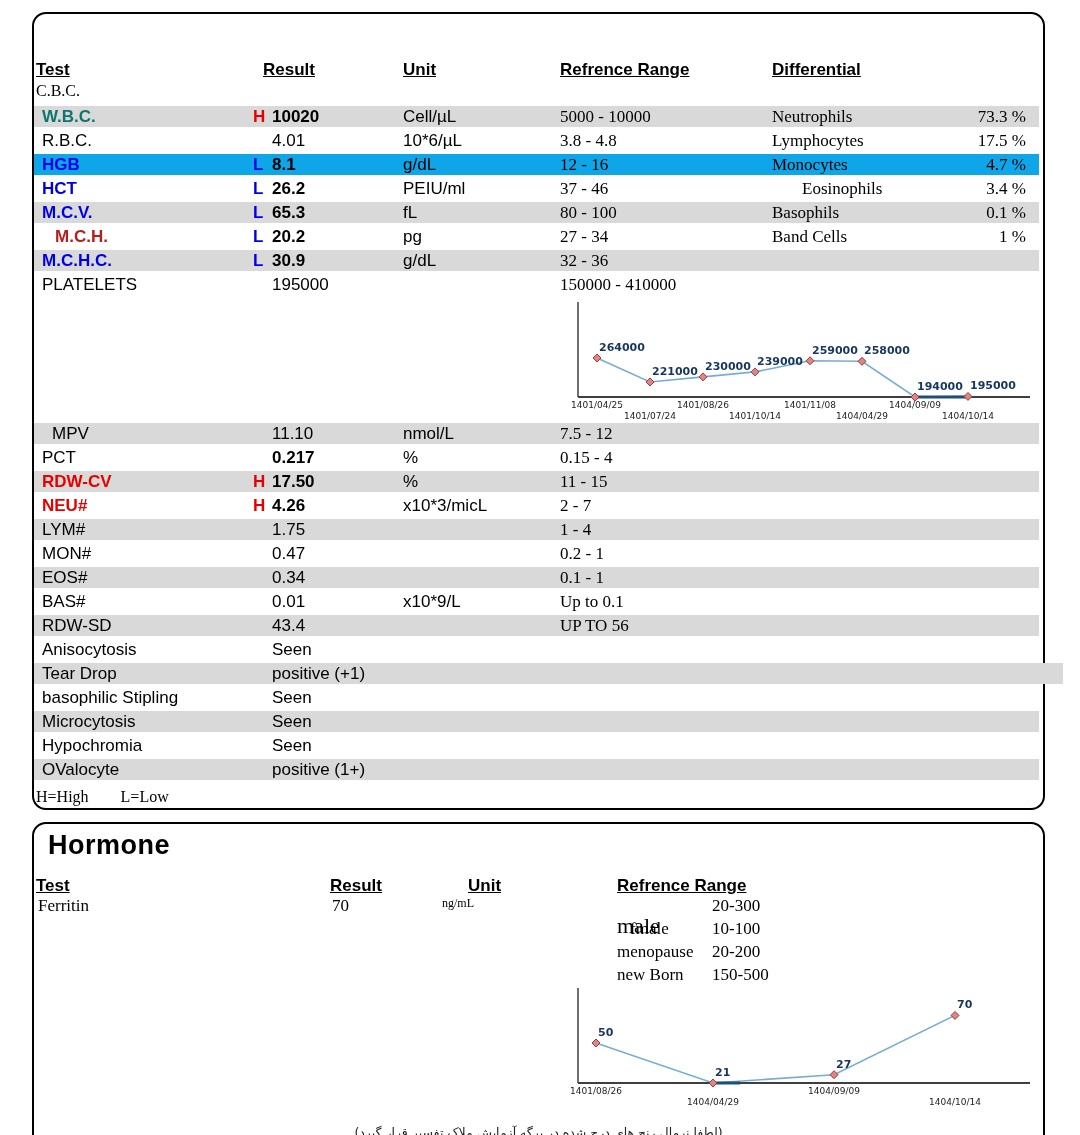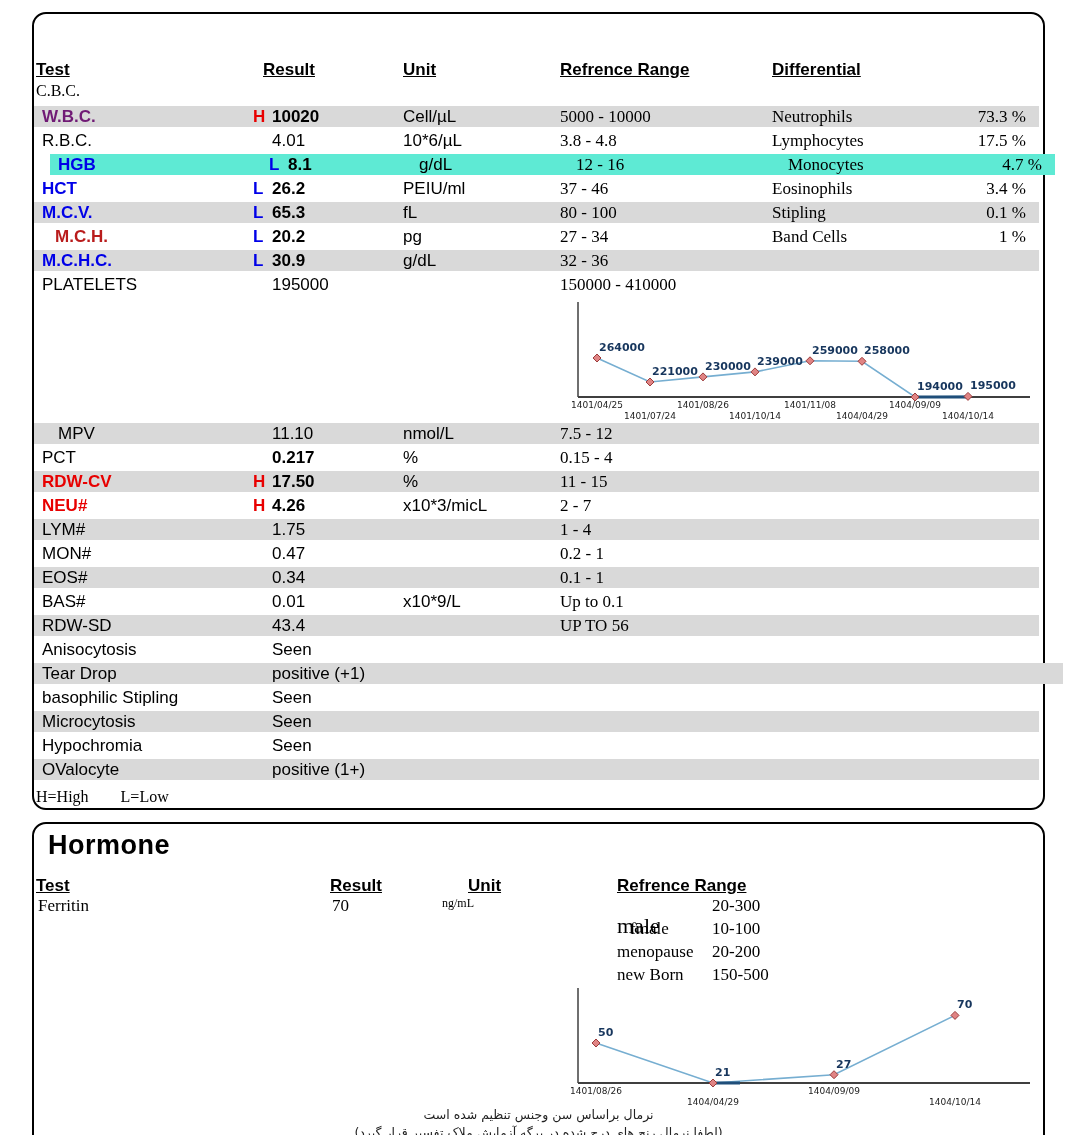--- a/index.html
+++ b/index.html
@@ -31,61 +31,61 @@
     <div class="hdr-cell" style="left:2px;top:46px;">Test</div>
     <div class="hdr-cell" style="left:229px;top:46px;">Result</div>
     <div class="hdr-cell" style="left:369px;top:46px;">Unit</div>
     <div class="hdr-cell" style="left:526px;top:46px;">Refrence Range</div>
     <div class="hdr-cell" style="left:738px;top:46px;">Differential</div>
 
     <div class="abs serif" style="left:2px;top:68px;font-size:16px;">C.B.C.</div>
 
     <div id="hema-rows-a">
         <div class="row" style="top: 92px; background: rgb(217, 217, 217);">
-          <div class="cell" style="left: 8px; color: #701a75; font-weight: bold;">W.B.C.</div>
+          <div class="cell" style="left: 8px; color: #0f766e; font-weight: bold;">W.B.C.</div>
           <div class="cell" style="left: 219px; color: rgb(232, 0, 0); font-weight: bold;">H</div>
           <div class="cell" style="left: 238px; font-weight: bold;">10020</div>
           <div class="cell" style="left: 369px;">Cell/µL</div>
           <div class="cell serif" style="left: 526px;">5000 - 10000</div>
           <div class="cell serif" style="left: 738px;">Neutrophils</div>
           <div class="cell serif right" style="right: 13px;">73.3 %</div>
         </div>
         <div class="row" style="top: 116px; background: transparent;">
           <div class="cell" style="left: 8px;">R.B.C.</div>
           <div class="cell" style="left: 238px; font-weight: normal;">4.01</div>
           <div class="cell" style="left: 369px;">10*6/µL</div>
           <div class="cell serif" style="left: 526px;">3.8 - 4.8</div>
           <div class="cell serif" style="left: 738px;">Lymphocytes</div>
           <div class="cell serif right" style="right: 13px;">17.5 %</div>
         </div>
-        <div class="row" style="top: 140px; background: #5eead4; margin-left: 16px;">
+        <div class="row" style="top: 140px; background: #0ea5e9;">
           <div class="cell" style="left: 8px; color: rgb(0, 0, 232); font-weight: bold;">HGB</div>
           <div class="cell" style="left: 219px; color: rgb(0, 0, 232); font-weight: bold;">L</div>
           <div class="cell" style="left: 238px; font-weight: bold;">8.1</div>
           <div class="cell" style="left: 369px;">g/dL</div>
           <div class="cell serif" style="left: 526px;">12 - 16</div>
           <div class="cell serif" style="left: 738px;">Monocytes</div>
           <div class="cell serif right" style="right: 13px;">4.7 %</div>
         </div>
         <div class="row" style="top: 164px; background: transparent;">
           <div class="cell" style="left: 8px; color: rgb(0, 0, 232); font-weight: bold;">HCT</div>
           <div class="cell" style="left: 219px; color: rgb(0, 0, 232); font-weight: bold;">L</div>
           <div class="cell" style="left: 238px; font-weight: bold;">26.2</div>
           <div class="cell" style="left: 369px;">PEIU/ml</div>
           <div class="cell serif" style="left: 526px;">37 - 46</div>
-          <div class="cell serif" style="left: 738px;">Eosinophils</div>
+          <div class="cell serif" style="left: 768px;">Eosinophils</div>
           <div class="cell serif right" style="right: 13px;">3.4 %</div>
         </div>
         <div class="row" style="top: 188px; background: rgb(217, 217, 217);">
           <div class="cell" style="left: 8px; color: rgb(0, 0, 232); font-weight: bold;">M.C.V.</div>
           <div class="cell" style="left: 219px; color: rgb(0, 0, 232); font-weight: bold;">L</div>
           <div class="cell" style="left: 238px; font-weight: bold;">65.3</div>
           <div class="cell" style="left: 369px;">fL</div>
           <div class="cell serif" style="left: 526px;">80 - 100</div>
-          <div class="cell serif" style="left: 738px;">Stipling</div>
+          <div class="cell serif" style="left: 738px;">Basophils</div>
           <div class="cell serif right" style="right: 13px;">0.1 %</div>
         </div>
         <div class="row" style="top: 212px; background: transparent;">
           <div class="cell" style="left: 21px; color: #b91c1c; font-weight: bold;">M.C.H.</div>
           <div class="cell" style="left: 219px; color: rgb(0, 0, 232); font-weight: bold;">L</div>
           <div class="cell" style="left: 238px; font-weight: bold;">20.2</div>
           <div class="cell" style="left: 369px;">pg</div>
           <div class="cell serif" style="left: 526px;">27 - 34</div>
           <div class="cell serif" style="left: 738px;">Band Cells</div>
           <div class="cell serif right" style="right: 13px;">1 %</div>
@@ -130,21 +130,21 @@
         <path d="M 359 93 L 363 97 L 359 101 L 355 97 Z" fill="#e08484" stroke="#9c3c3c" stroke-width="1"></path>
         <text x="361" y="90" fill="#17365d" font-size="11" font-weight="bold" font-family="&quot;DejaVu Sans&quot;,sans-serif">194000</text>
         <text x="359" y="108" fill="#222222" font-size="9" text-anchor="middle" font-family="&quot;DejaVu Sans&quot;,sans-serif">1404/09/09</text>
         <path d="M 412 92.4 L 416 96.4 L 412 100.4 L 408 96.4 Z" fill="#e08484" stroke="#9c3c3c" stroke-width="1"></path>
         <text x="414" y="89.4" fill="#17365d" font-size="11" font-weight="bold" font-family="&quot;DejaVu Sans&quot;,sans-serif">195000</text>
         <text x="412" y="119" fill="#222222" font-size="9" text-anchor="middle" font-family="&quot;DejaVu Sans&quot;,sans-serif">1404/10/14</text>
       </svg>
 
     <div id="hema-rows-b">
         <div class="row" style="top: 409px; background: rgb(217, 217, 217);">
-          <div class="cell" style="left: 24px;">MPV</div>
+          <div class="cell" style="left: 18px;">MPV</div>
           <div class="cell" style="left: 238px; font-weight: normal;">11.10</div>
           <div class="cell" style="left: 369px;">nmol/L</div>
           <div class="cell serif" style="left: 526px;">7.5 - 12</div>
         </div>
         <div class="row" style="top: 433px; background: transparent;">
           <div class="cell" style="left: 8px;">PCT</div>
           <div class="cell" style="left: 238px; font-weight: bold;">0.217</div>
           <div class="cell" style="left: 369px;">%</div>
           <div class="cell serif" style="left: 526px;">0.15 - 4</div>
         </div>
@@ -254,16 +254,15 @@
         <text x="159" y="113" fill="#17365d" font-size="11" font-weight="bold" font-family="&quot;DejaVu Sans&quot;,sans-serif">21</text>
         <text x="157" y="142" fill="#222222" font-size="9" text-anchor="middle" font-family="&quot;DejaVu Sans&quot;,sans-serif">1404/04/29</text>
         <path d="M 278 107.7 L 282 111.7 L 278 115.7 L 274 111.7 Z" fill="#e08484" stroke="#9c3c3c" stroke-width="1"></path>
         <text x="280" y="104.7" fill="#17365d" font-size="11" font-weight="bold" font-family="&quot;DejaVu Sans&quot;,sans-serif">27</text>
         <text x="278" y="131" fill="#222222" font-size="9" text-anchor="middle" font-family="&quot;DejaVu Sans&quot;,sans-serif">1404/09/09</text>
         <path d="M 399 48.4 L 403 52.4 L 399 56.4 L 395 52.4 Z" fill="#e08484" stroke="#9c3c3c" stroke-width="1"></path>
         <text x="401" y="45.4" fill="#17365d" font-size="11" font-weight="bold" font-family="&quot;DejaVu Sans&quot;,sans-serif">70</text>
         <text x="399" y="142" fill="#222222" font-size="9" text-anchor="middle" font-family="&quot;DejaVu Sans&quot;,sans-serif">1404/10/14</text>
       </svg>
 
-    <div class="footnote" style="top:283px;">نرمال براساس سن وجنس تنظیم شده است</div>
     <div class="footnote" style="top:301px;">(لطفا نرمال رنج های درج شده در برگه آزمایش ملاک تفسیر قرار گیرد)</div>
   </section>
 </div>
 
 </body></html>

